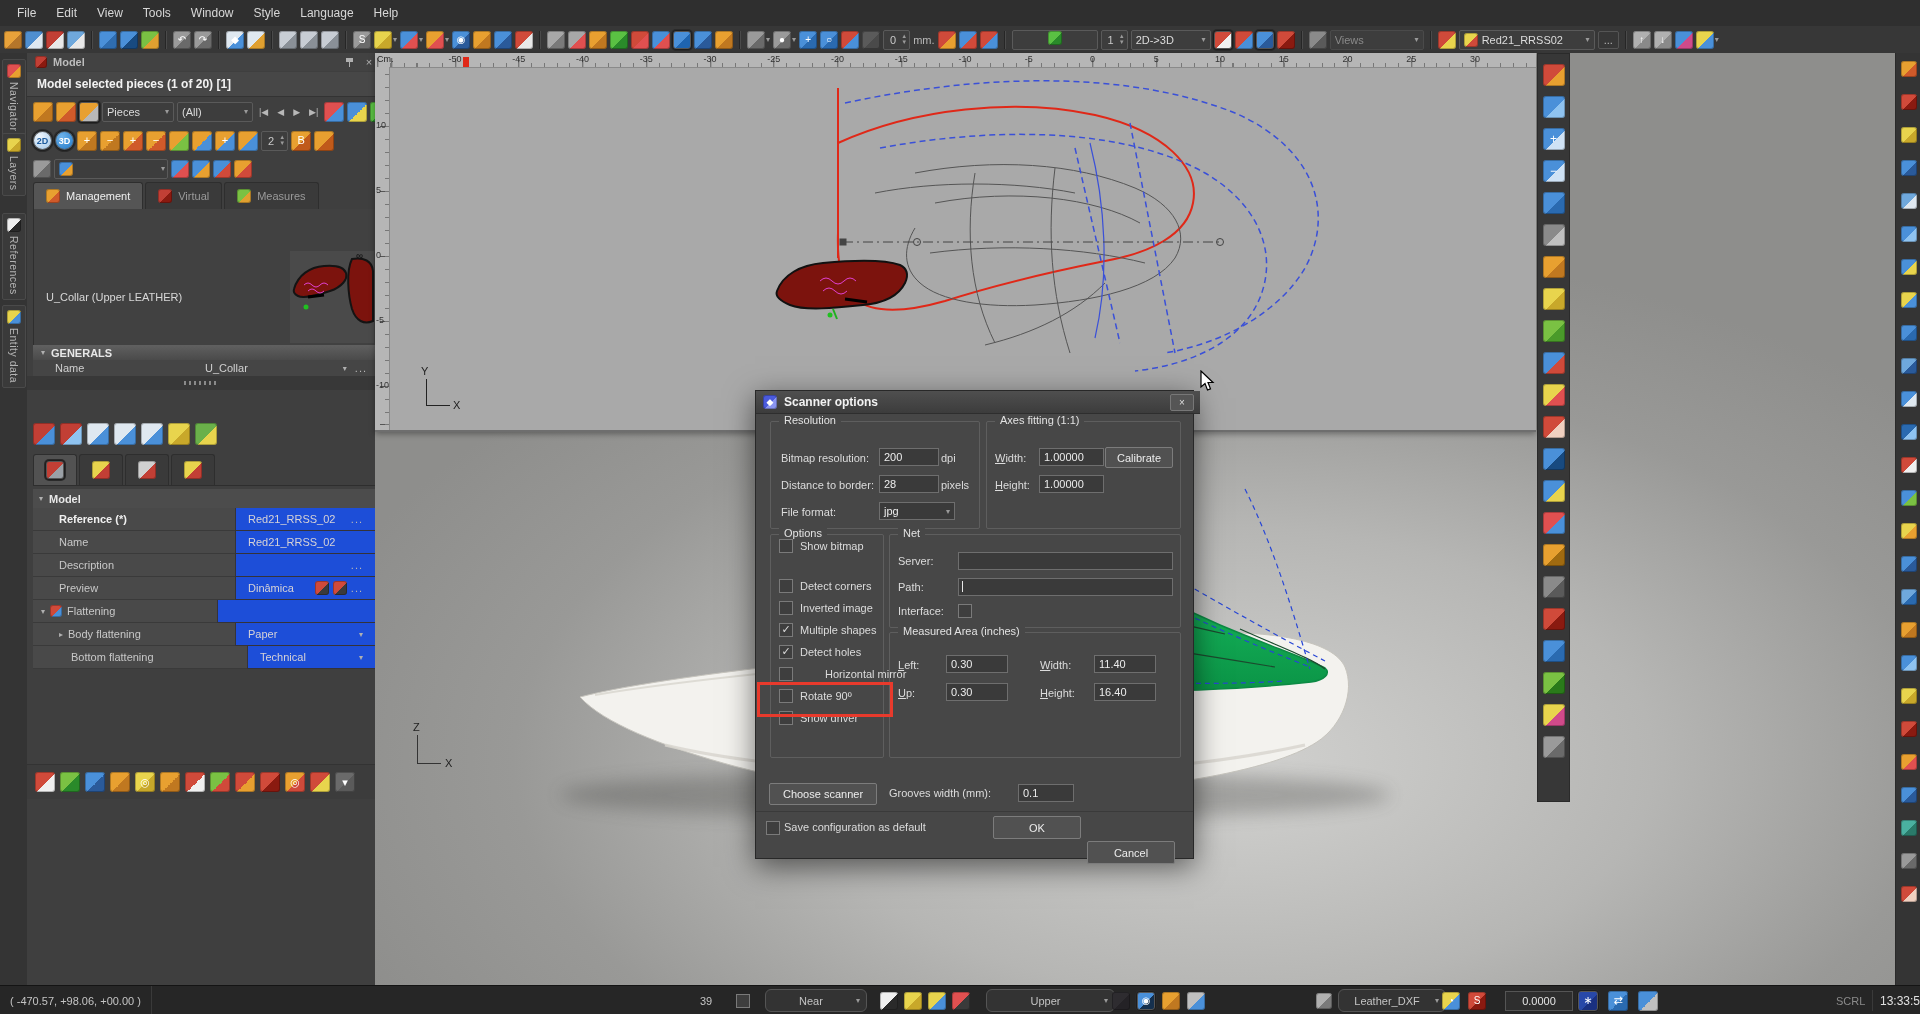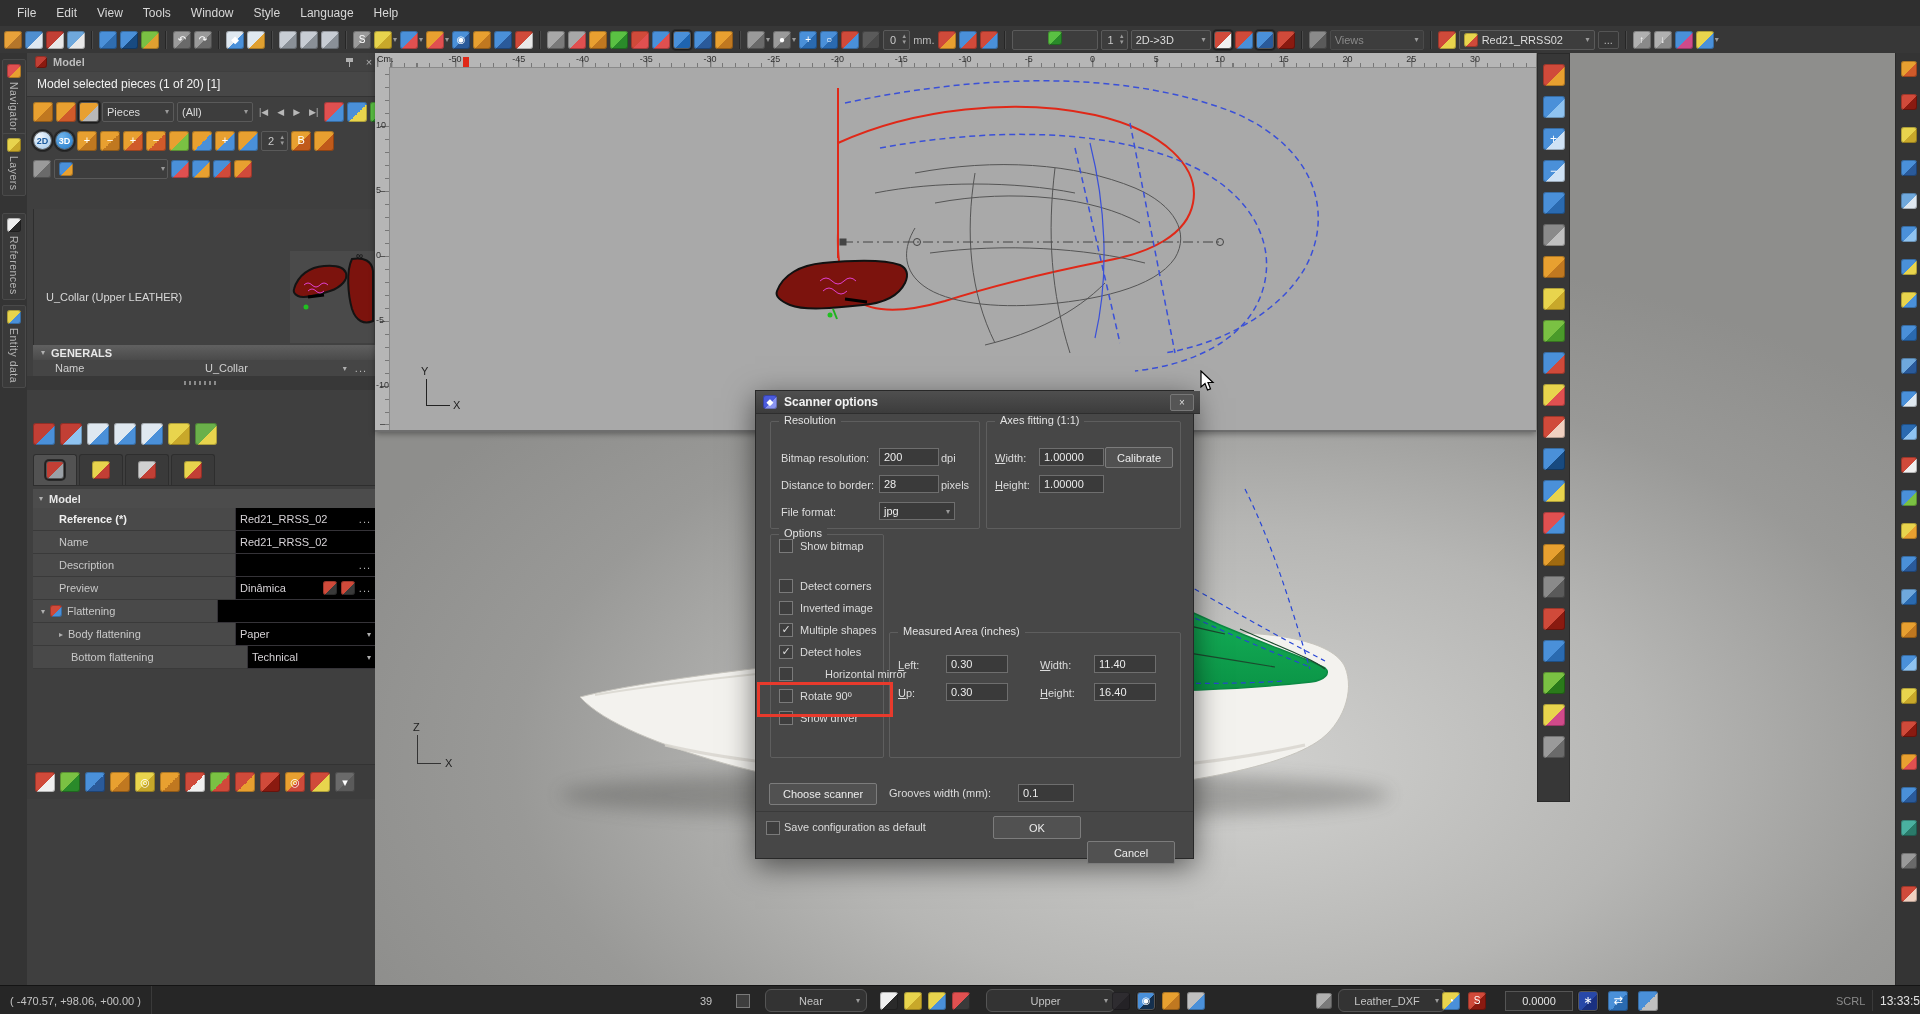--- a/index.html
+++ b/index.html
@@ -39,21 +39,21 @@
   .vtabw .vt{writing-mode:vertical-rl;font-size:10.5px;color:#b4b4b4;letter-spacing:.5px}
   
   #panel{left:27px;top:53px;width:348px;height:932px;background:#3f3f3f;border-right:1px solid #2a2a2a}
   .ptitle{left:0;top:0;width:348px;height:18px;background:#424242;display:flex;align-items:center;gap:6px;padding-left:8px}
   .ptitle .tt{font-weight:bold;color:#bdbdbd}
   .winbtn{color:#b0b0b0;font-size:11px;width:16px;text-align:center}
   .pin{width:10px;height:11px;position:relative}
   .pin:before{content:"";position:absolute;left:1px;top:1px;width:7px;height:4px;background:#b0b0b0}
   .pin:after{content:"";position:absolute;left:4px;top:5px;width:1px;height:5px;background:#b0b0b0}
   .phead{left:0;top:19px;width:348px;height:24px;background:#474747;display:flex;align-items:center;
-         padding-left:10px;font-weight:normal;font-size:12px;color:#f2f2f2;border-bottom:1px solid #333}
+         padding-left:10px;font-weight:bold;font-size:12px;color:#f2f2f2;border-bottom:1px solid #333}
   .tbrow{left:0;width:348px;display:flex;align-items:center;gap:3px;padding-left:6px}
   .navbtn{color:#b8b8b8;font-size:9px;padding:2px 3px;flex:none}
   .badge{width:19px;height:19px;border-radius:50%;display:flex;align-items:center;justify-content:center;
          font-size:9px;font-weight:bold;flex:none}
   .b2d{background:radial-gradient(circle at 35% 30%,#f0f6fc,#9cc4e8);color:#1c5a9c}
   .b3d{background:radial-gradient(circle at 35% 30%,#6fb4ec,#1c74c4);color:#fff}
   .ptabs{left:6px;top:129px;width:342px;height:27px;display:flex;gap:2px;align-items:flex-end}
   .ptab{display:flex;align-items:center;gap:6px;height:26px;padding:0 12px;background:#3a3a3a;
         border:1px solid #2e2e2e;border-bottom:none;border-radius:3px 3px 0 0;color:#9a9a9a}
   .ptab.active{background:#555;color:#f0f0f0}
@@ -71,22 +71,22 @@
   .dtabs{left:6px;top:399px;width:342px;height:33px;display:flex;gap:2px;align-items:flex-end;border-bottom:1px solid #2e2e2e}
   .dtab{width:42px;height:30px;background:#3a3a3a;border:1px solid #2e2e2e;border-bottom:none;
         border-radius:3px 3px 0 0;display:flex;align-items:center;justify-content:center}
   .dtab.active{background:#525252}
   .treehead{left:6px;top:436px;width:342px;height:19px;background:#4c4c4c;display:flex;align-items:center;gap:6px;
             padding-left:6px;font-weight:bold;color:#e8e8e8}
   #tree-rows{left:6px;top:455px;width:342px}
   .trow{position:absolute;left:0;width:342px;height:23px;display:flex}
   .tcl{width:176px;background:#494949;border-bottom:1px solid #3a3a3a;display:flex;align-items:center;
        padding-left:26px;gap:5px;color:#c8c8c8}
-  .tcv{flex:1;background:#000000;border-bottom:1px solid #353338;border-left:1px solid #353338;
-       display:flex;align-items:center;padding:0 4px;gap:4px;color:#d6d2d6}
+  .tcv{flex:1;background:#1d4ed8;border-bottom:1px solid #353338;border-left:1px solid #353338;
+       display:flex;align-items:center;padding:0 12px;gap:4px;color:#d6d2d6}
   .tcv .val{flex:1;white-space:nowrap;overflow:hidden}
   .bottomtb{left:0;top:711px;width:348px;height:34px;background:#3c3c3c;border-top:1px solid #333;
             display:flex;align-items:center;gap:5px;padding-left:8px}
   
   #vp3d{left:375px;top:53px;width:1520px;height:932px;
         background:radial-gradient(ellipse 950px 520px at 56% 76%,#d2d2d0 0%,#b6b6b4 45%,#999997 75%,#8e8e8c 100%)}
   #vp2d{left:375px;top:53px;width:1161px;height:377px;background:#a9a9a9;border-bottom:2px solid #6e6e6e;box-shadow:0 2px 6px rgba(0,0,0,.35)}
   .rtop{position:absolute;left:0;top:0;width:1161px;height:14px;background:#b6b6b6;border-bottom:1px solid #8a8a8a;
         background-image:
           repeating-linear-gradient(90deg,#777 0 1px,transparent 1px 12.75px),
@@ -327,20 +327,34 @@
   <div id="tb3" class="tbrow abs" style="top:103px;height:25px">
       <span class="chip s18" style="background: linear-gradient(135deg, rgb(154, 154, 154) 0px, rgb(154, 154, 154) 55%, rgb(106, 106, 106) 55%, rgb(106, 106, 106) 100%);"></span>
       <span class="combo" style="width: 104px; gap: 44px;">
         <span class="chip s14" style="background: linear-gradient(135deg, rgb(74, 144, 217) 0px, rgb(74, 144, 217) 55%, rgb(232, 160, 48) 55%, rgb(232, 160, 48) 100%);"></span>
         <span class="cv">(None)</span>
       </span>
       <span class="chip s18" style="background: linear-gradient(135deg, rgb(74, 144, 217) 0px, rgb(74, 144, 217) 55%, rgb(224, 80, 80) 55%, rgb(224, 80, 80) 100%);"></span>
       <span class="chip s18" style="background: linear-gradient(135deg, rgb(74, 144, 217) 0px, rgb(74, 144, 217) 55%, rgb(232, 160, 48) 55%, rgb(232, 160, 48) 100%);"></span>
       <span class="chip s18" style="background: linear-gradient(135deg, rgb(74, 144, 217) 0px, rgb(74, 144, 217) 55%, rgb(208, 74, 58) 55%, rgb(208, 74, 58) 100%);"></span>
       <span class="chip s18" style="background: linear-gradient(135deg, rgb(232, 160, 48) 0px, rgb(232, 160, 48) 55%, rgb(208, 74, 58) 55%, rgb(208, 74, 58) 100%);"></span>
+    </div>
+  <div id="mp-tabs" class="ptabs abs">
+      <div class="ptab active">
+        <span class="chip s14" style="background: linear-gradient(135deg, rgb(232, 160, 48) 0px, rgb(232, 160, 48) 55%, rgb(208, 90, 42) 55%, rgb(208, 90, 42) 100%);"></span>
+        <span>Management</span>
+      </div>
+      <div class="ptab">
+        <span class="chip s14" style="background: linear-gradient(135deg, rgb(194, 63, 53) 0px, rgb(194, 63, 53) 55%, rgb(138, 26, 16) 55%, rgb(138, 26, 16) 100%);"></span>
+        <span>Virtual</span>
+      </div>
+      <div class="ptab">
+        <span class="chip s14" style="background: linear-gradient(135deg, rgb(122, 193, 67) 0px, rgb(122, 193, 67) 55%, rgb(224, 160, 48) 55%, rgb(224, 160, 48) 100%);"></span>
+        <span>Measures</span>
+      </div>
     </div>
   <div class="piece abs">
     <div style="position:absolute;left:12px;top:82px;color:#d8d8d8">U_Collar (Upper LEATHER)</div>
     <svg style="position:absolute;left:256px;top:42px" width="84" height="92" viewBox="0 0 84 92">
       <rect x="0" y="0" width="84" height="92" fill="#4a4a4a"></rect>
       <path d="M4,38 C8,24 20,16 34,15 C46,14 54,16 56,22 C58,28 52,36 40,40 C28,44 14,48 8,45 C4,43 3,41 4,38 Z" fill="#7c130d" stroke="#141414" stroke-width="2"></path>
       <path d="M62,8 C74,6 82,10 83,20 L83,70 C74,74 66,70 62,58 C58,44 56,20 62,8 Z" fill="#7c130d" stroke="#141414" stroke-width="2"></path>
       <path d="M14,34 q4,-4 8,0 t8,0 t8,0" stroke="#e040d0" fill="none" stroke-width="1"></path>
       <path d="M18,40 q4,-4 8,0 t8,0" stroke="#e040d0" fill="none" stroke-width="1"></path>
       <line x1="18" y1="46" x2="34" y2="44" stroke="#000" stroke-width="3"></line>
@@ -667,20 +681,31 @@
         </div><div class="optrow" style="top: 154px;">
           <span class="cbx"></span>
           <span>Rotate 90º</span>
         </div><div class="optrow" style="top: 176px;">
           <span class="cbx"></span>
           <span>Show driver</span>
         </div></span>
   </div>
   <div class="hl" style="left:1px;top:291px;width:130px;height:29px"></div>
 
+  <div class="grp" style="left:133px;top:143px;width:290px;height:92px">
+    <span class="gt">Net</span>
+    <span class="dlbl" style="left:8px;top:20px">Server:</span>
+    <span class="din" style="left:68px;top:17px;width:205px"></span>
+    <span class="dlbl" style="left:8px;top:46px">Path:</span>
+    <span class="din" style="left:68px;top:43px;width:205px">
+        <span class="tcaret2" style="left:3px;top:2px"></span>
+      </span>
+    <span class="dlbl" style="left:8px;top:70px">Interface:</span>
+    <span class="cbx" style="position:absolute;left:68px;top:69px"></span>
+  </div>
 
   <div class="grp" style="left:133px;top:241px;width:290px;height:124px">
     <span class="gt">Measured Area (inches)</span>
     <span class="dlbl ul" style="left:8px;top:26px">Left:</span>
     <span class="din" style="left:56px;top:22px;width:52px">0.30</span>
     <span class="dlbl ul" style="left:8px;top:54px">Up:</span>
     <span class="din" style="left:56px;top:50px;width:52px">0.30</span>
     <span class="dlbl ul" style="left:150px;top:26px">Width:</span>
     <span class="din" style="left:204px;top:22px;width:52px">11.40</span>
     <span class="dlbl ul" style="left:150px;top:54px">Height:</span>

